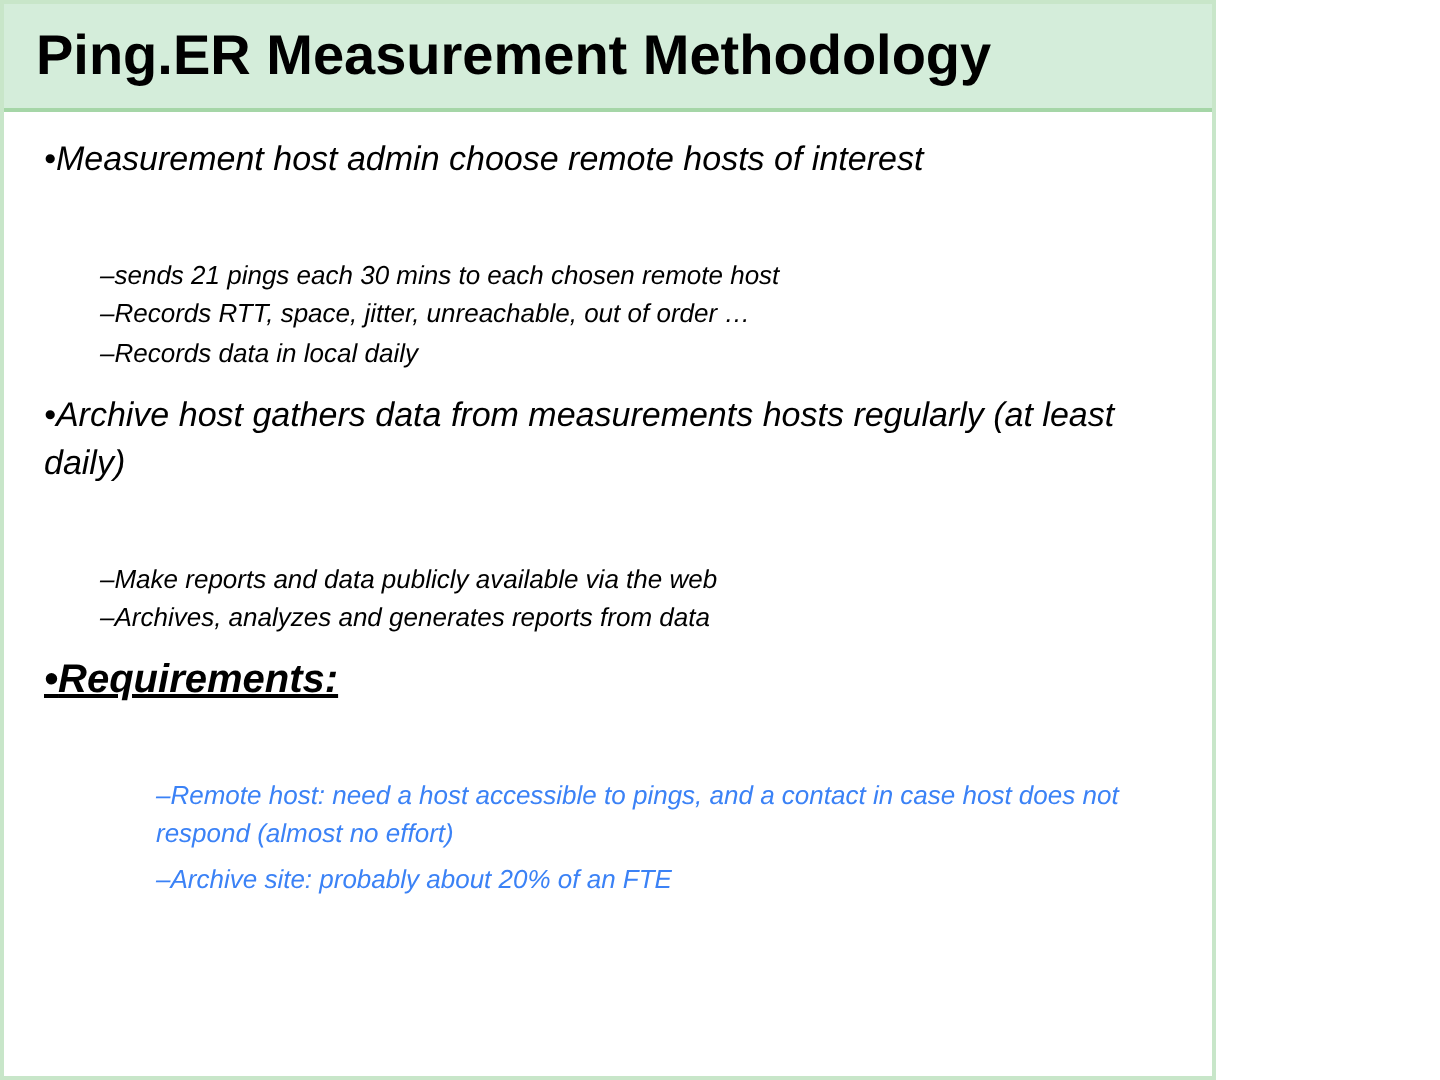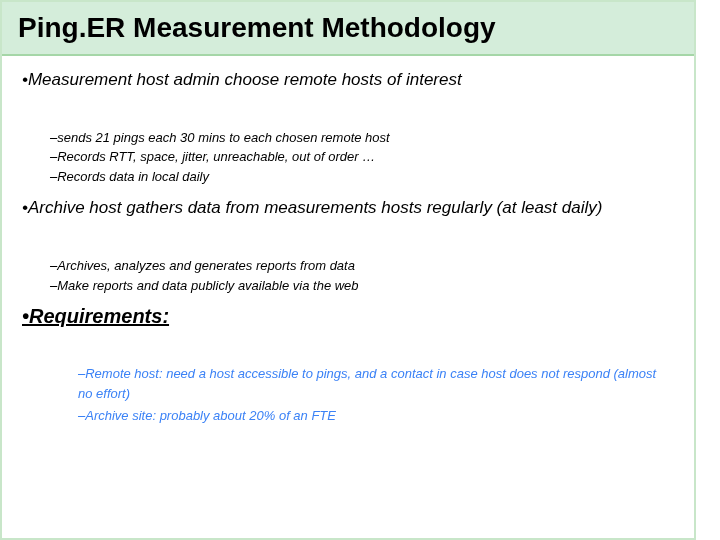--- a/index.html
+++ b/index.html
@@ -10,21 +10,21 @@
 
     body {
       width: 720px;
       height: 540px;
       font-family: Arial, sans-serif;
       background: #ffffff;
       overflow: hidden;
     }
 
     .slide {
-      width: 696px;
+      width: 608px;
       height: 540px;
       background: #ffffff;
       border: 2px solid #c8e6c9;
       display: flex;
       flex-direction: column;
     }
 
     .title-bar {
       background: #d4edda;
       border-bottom: 2px solid #a5d6a7;
@@ -103,22 +103,22 @@
         <div class="sub-item">–Records RTT, space, jitter, unreachable, out of order …</div>
         <div class="sub-item">–Records data in local daily</div>
       </div>
     </div>
 
     <div class="section">
       <div class="bullet-main">
         <span>•</span><span>Archive host gathers data from measurements hosts regularly (at least daily)</span>
       </div>
       <div class="sub-items">
+        <div class="sub-item">–Make reports and data publicly available via the web</div>
         <div class="sub-item">–Archives, analyzes and generates reports from data</div>
-        <div class="sub-item">–Make reports and data publicly available via the web</div>
       </div>
     </div>
 
     <div class="section">
       <div class="requirements-header">
         <span>•</span><span>Requirements:</span>
       </div>
       <div class="sub-items">
         <div class="req-sub-item">–Remote host: need a host accessible to pings, and  a contact in case host does not respond (almost no effort)</div>
         <div class="req-sub-item">–Archive site: probably about 20% of an FTE</div>

